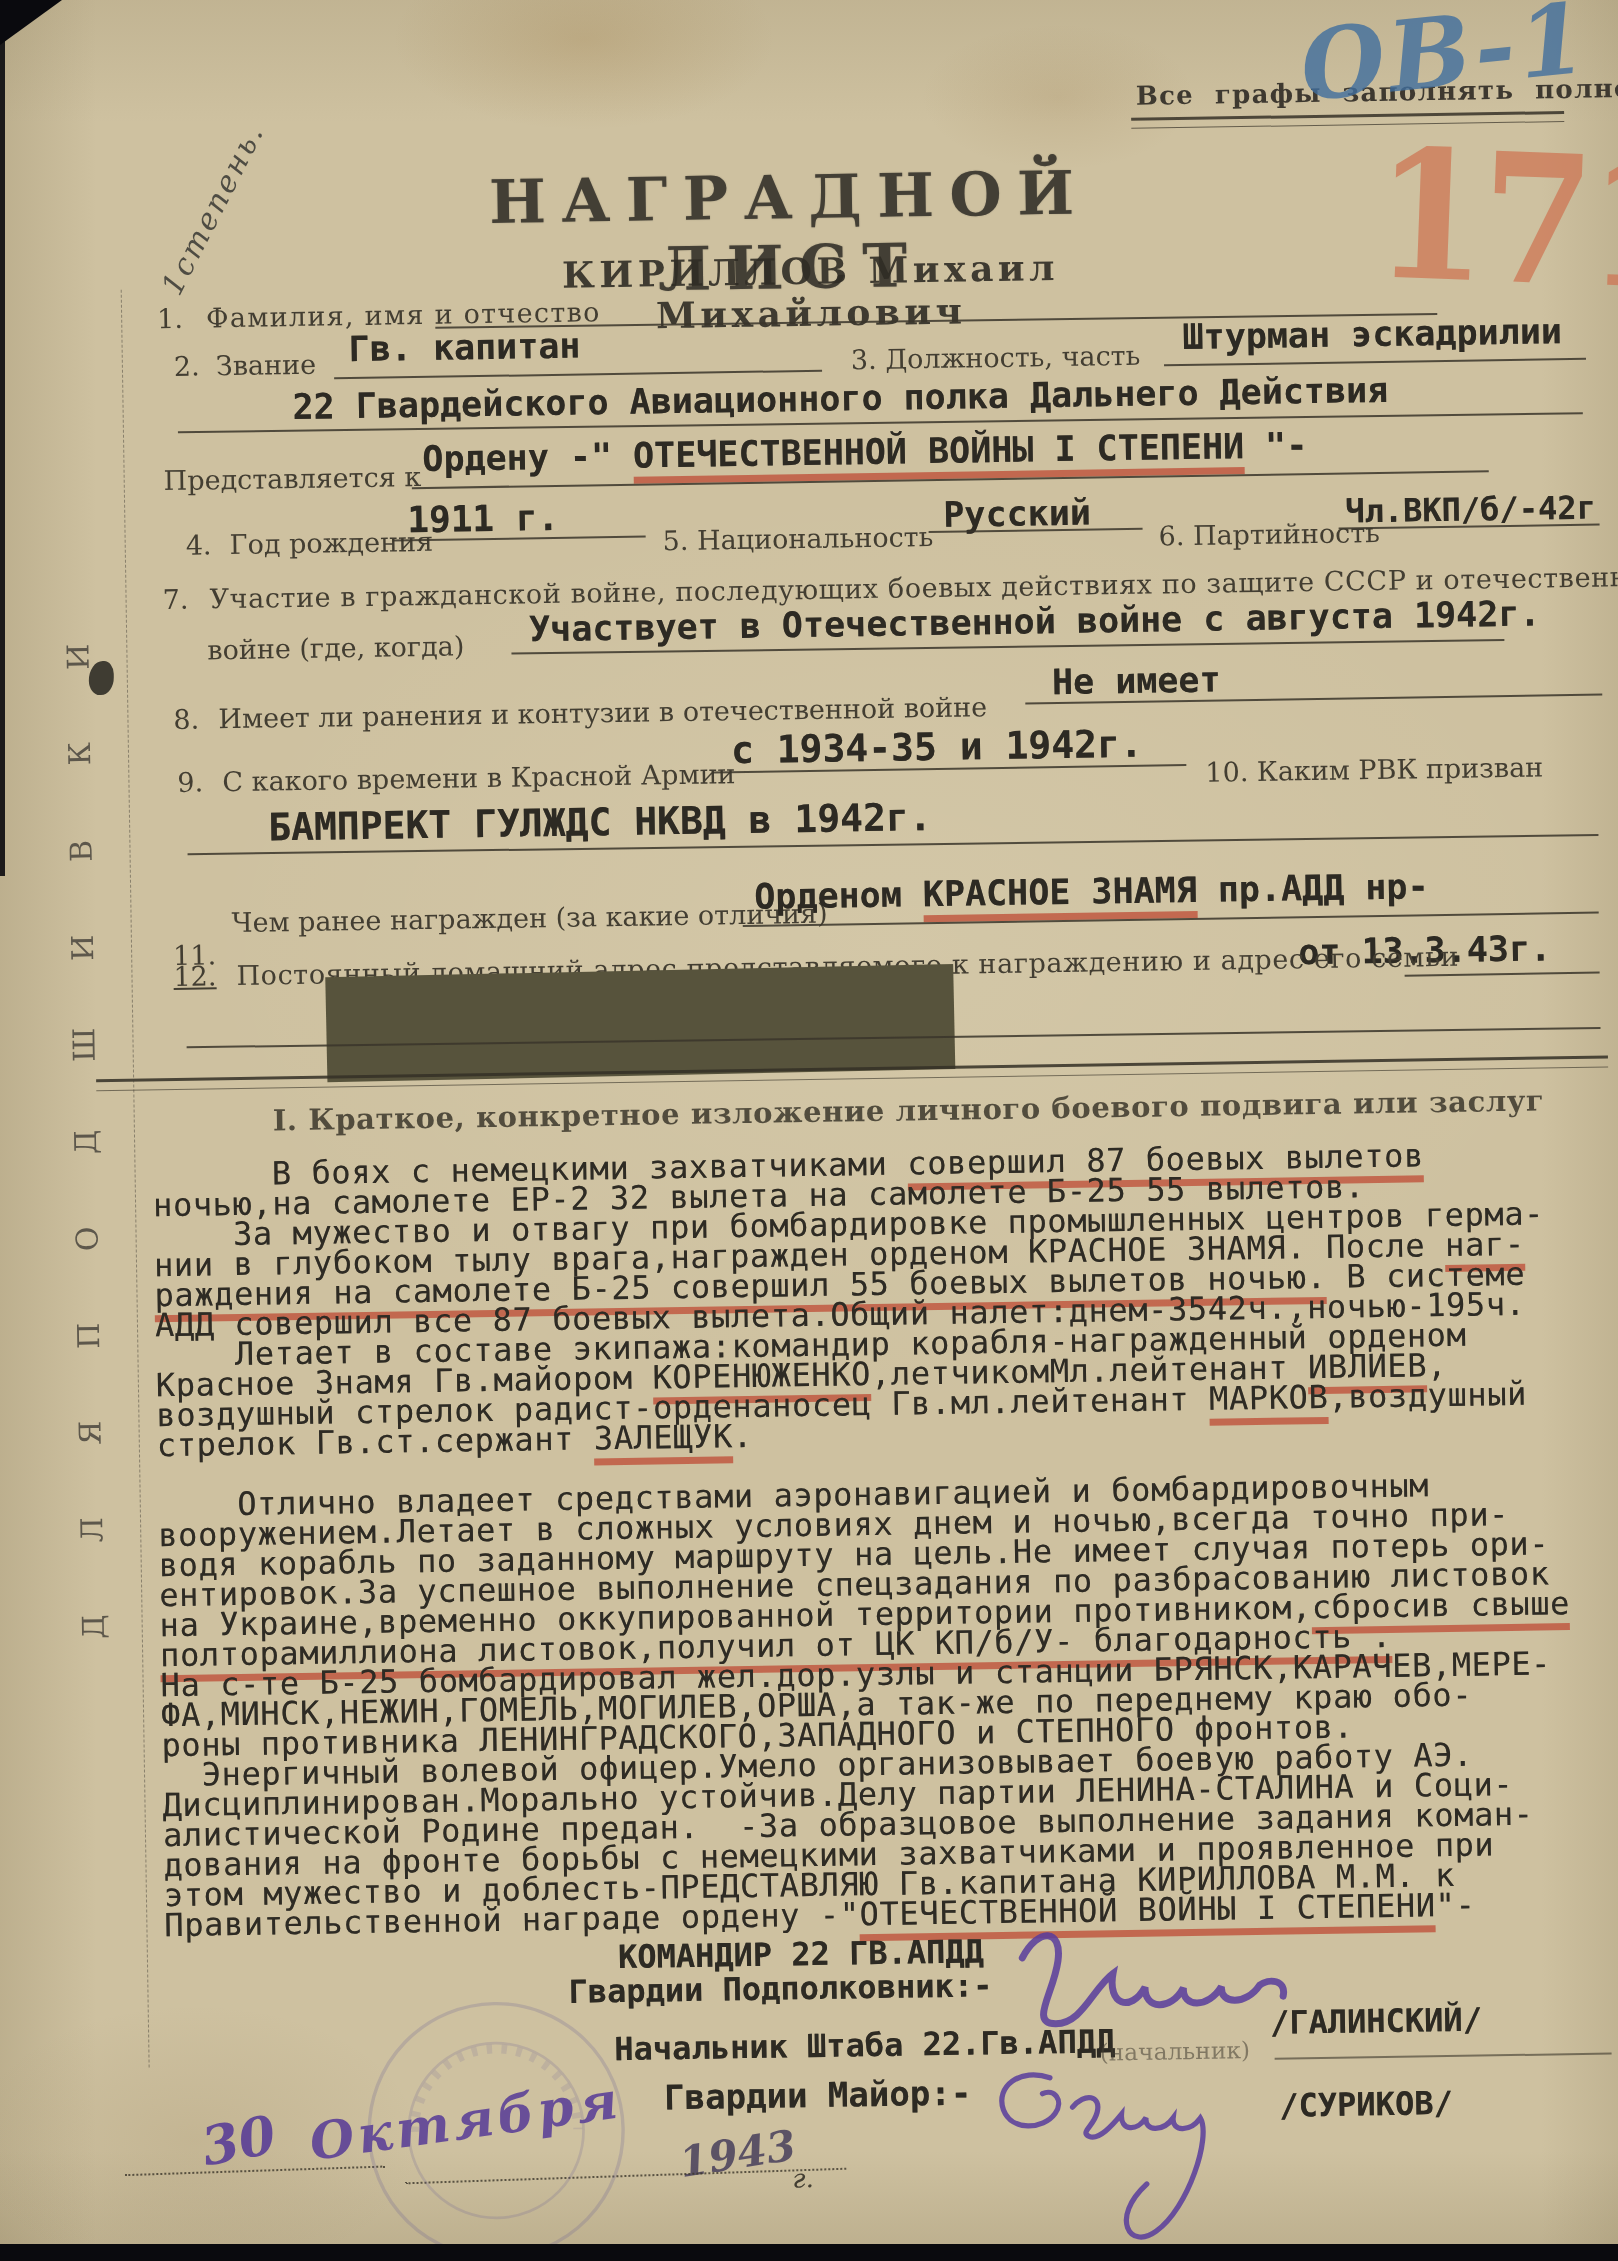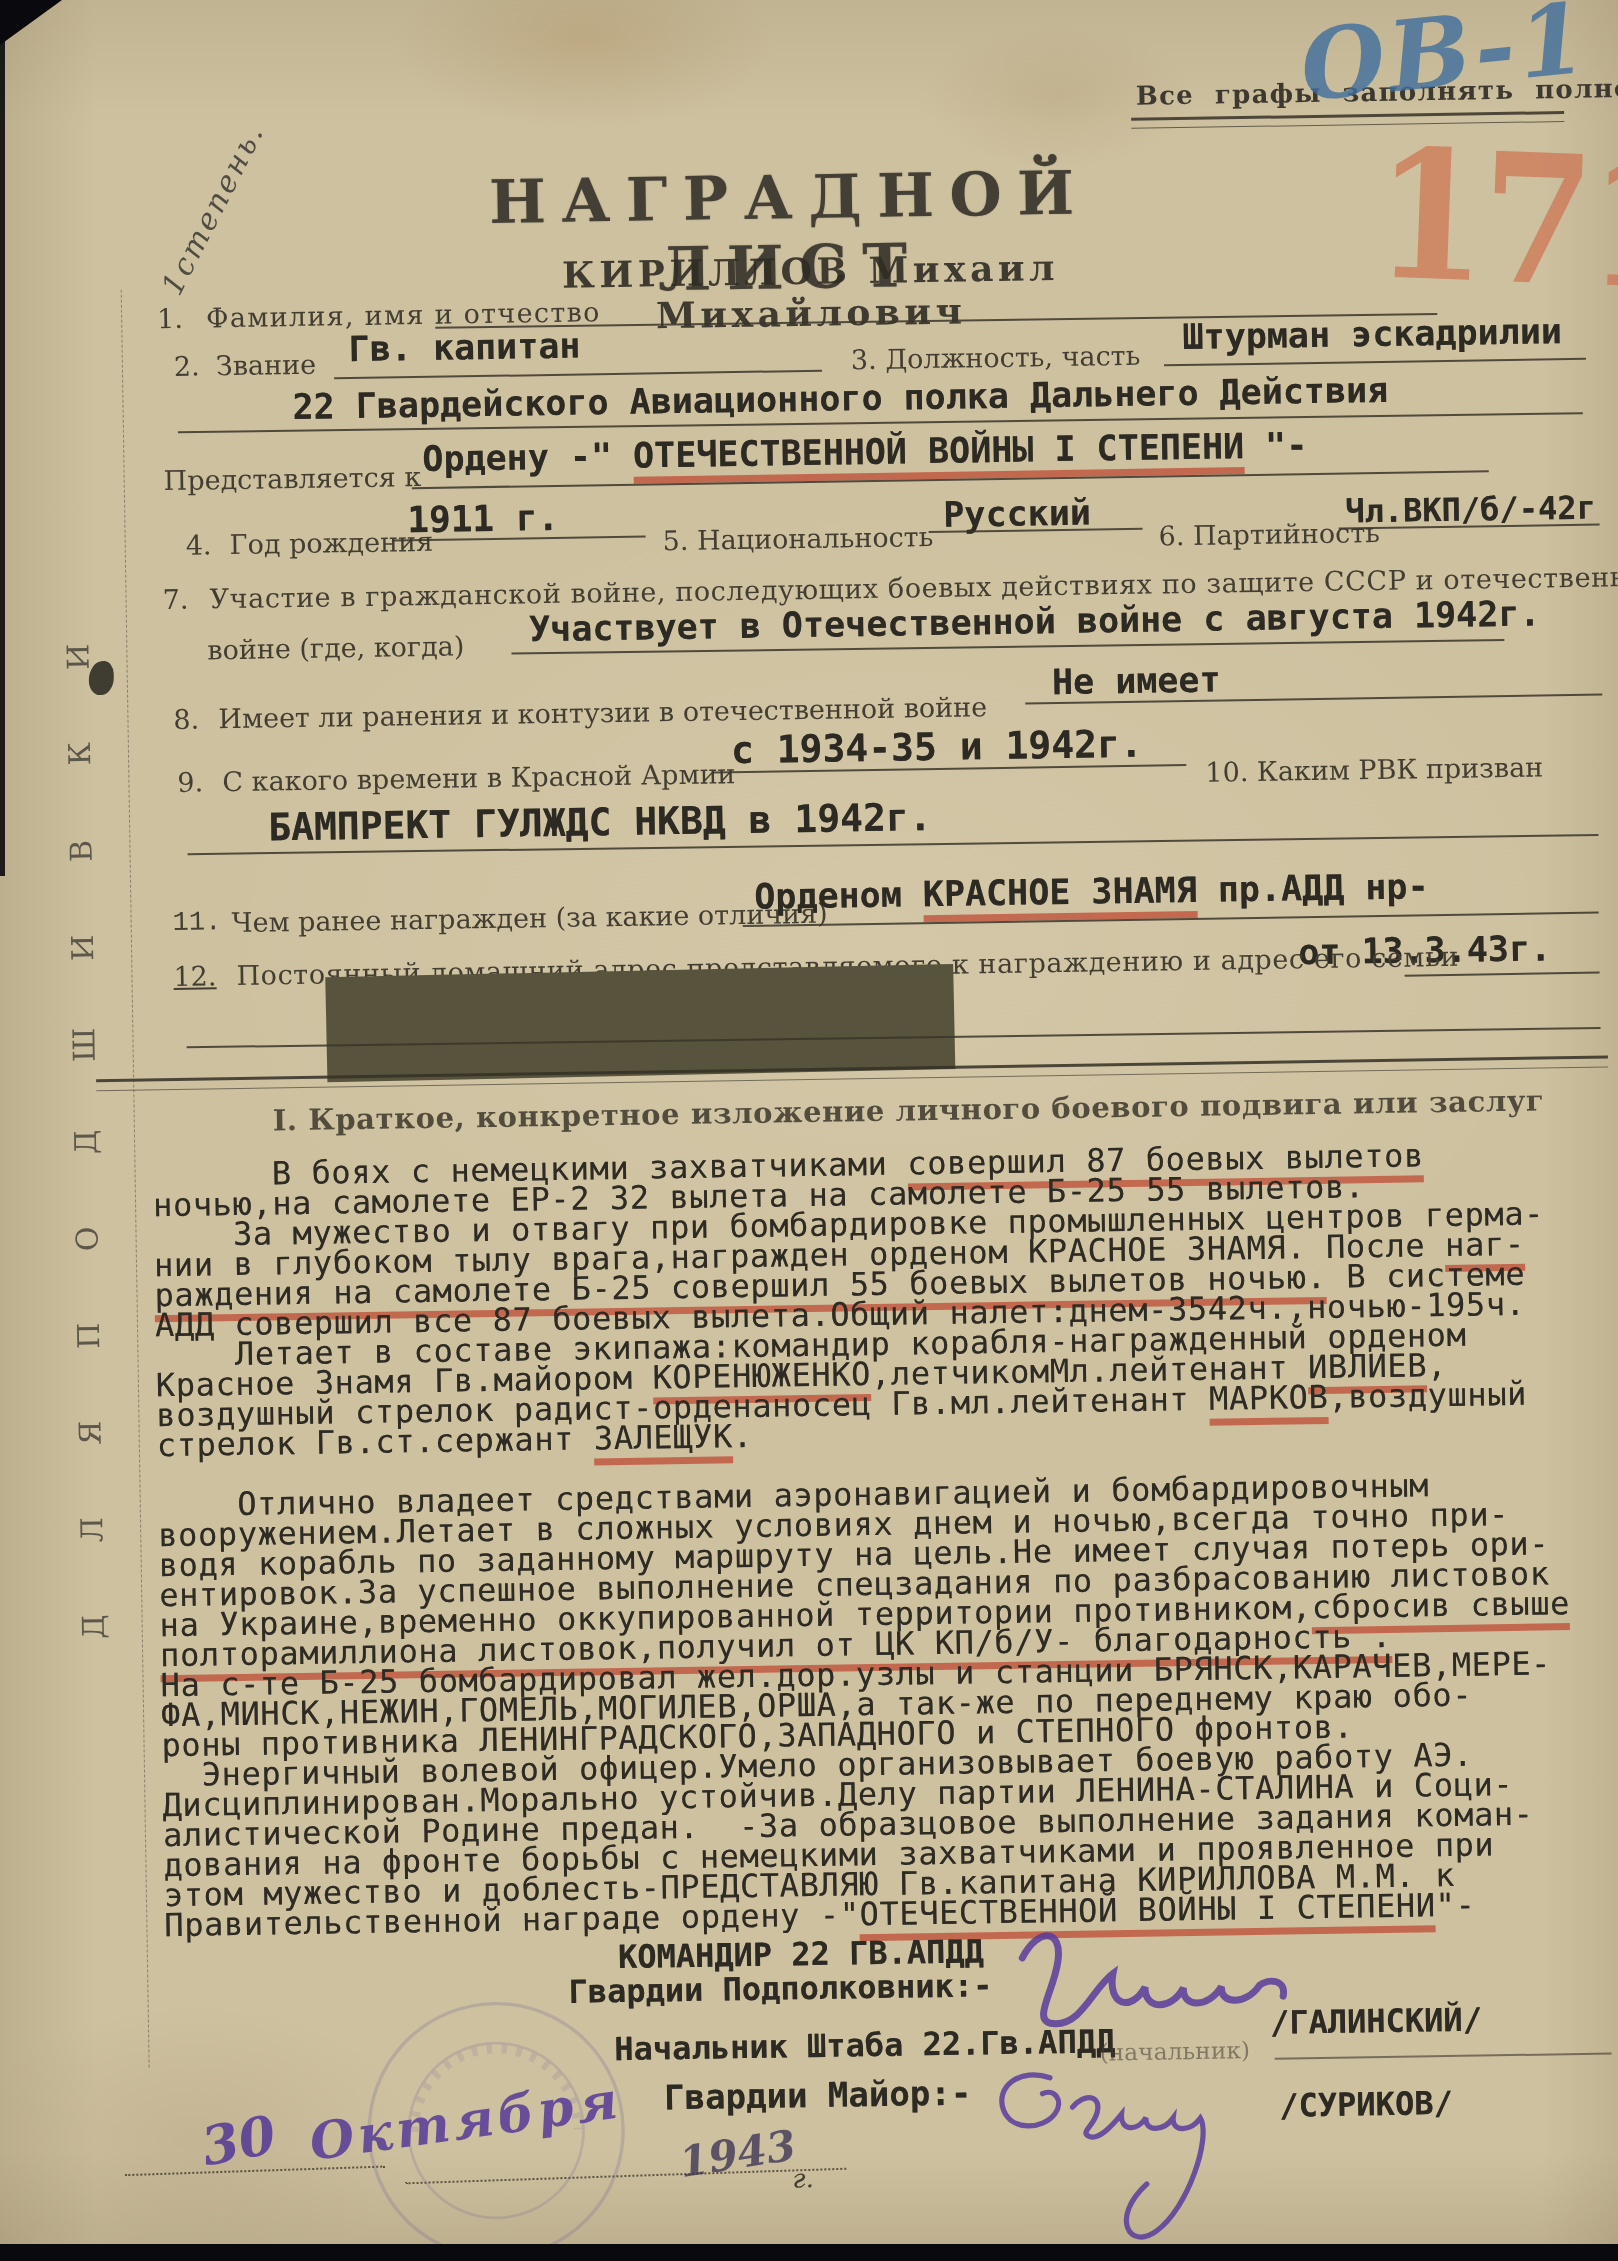--- a/index.html
+++ b/index.html
@@ -97,21 +97,21 @@
     <div class="abs line" style="left:1032px;top:706px;width:577px;"></div>
 
     <div class="abs lbl" style="left:183px;top:757px;font-size:27px;">9.</div>
     <div class="abs lbl" style="left:228px;top:757px;font-size:27px;">С какого времени в Красной Армии</div>
     <div class="abs val" style="left:737px;top:727px;font-size:38px;">с 1934-35 и 1942г.</div>
     <div class="abs line" style="left:718px;top:770px;width:474px;"></div>
     <div class="abs lbl" style="left:1211px;top:763px;font-size:27px;">10. Каким РВК призван</div>
     <div class="abs val" style="left:273px;top:797px;font-size:38px;">БАМПРЕКТ ГУЛЖДС НКВД в 1942г.</div>
     <div class="abs line wavy" style="left:192px;top:845px;width:1411px;"></div>
 
-    <div class="abs lbl" style="left:176px;top:898px;font-size:27px;font-family:Liberation Mono, monospace;">11.</div>
+    <div class="abs lbl" style="left:176px;top:930px;font-size:27px;">11.</div>
     <div class="abs lbl" style="left:235px;top:898px;font-size:27px;">Чем ранее награжден (за какие отличия)</div>
     <div class="abs val" style="left:758px;top:876px;font-size:35px;">
       <span>Орденом </span><span class="ru">КРАСНОЕ ЗНАМЯ</span><span> пр.АДД нр-</span>
     </div>
     <div class="abs line" style="left:746px;top:924px;width:856px;"></div>
     <div class="abs val" style="left:1301px;top:940px;font-size:35px;">от 13.3.43г.</div>
 
     <div class="abs lbl" style="left:176px;top:951px;font-size:27px;text-decoration:underline;">12.</div>
     <div class="abs lbl" style="left:239px;top:951px;font-size:27px;letter-spacing:0.6px;">Постоянный домашний адрес представляемого к награждению и адрес его семьи</div>
     <div class="abs" style="left:328px;top:968px;width:628px;height:105px;background:#57533c;transform:rotate(-.3deg);"></div>

